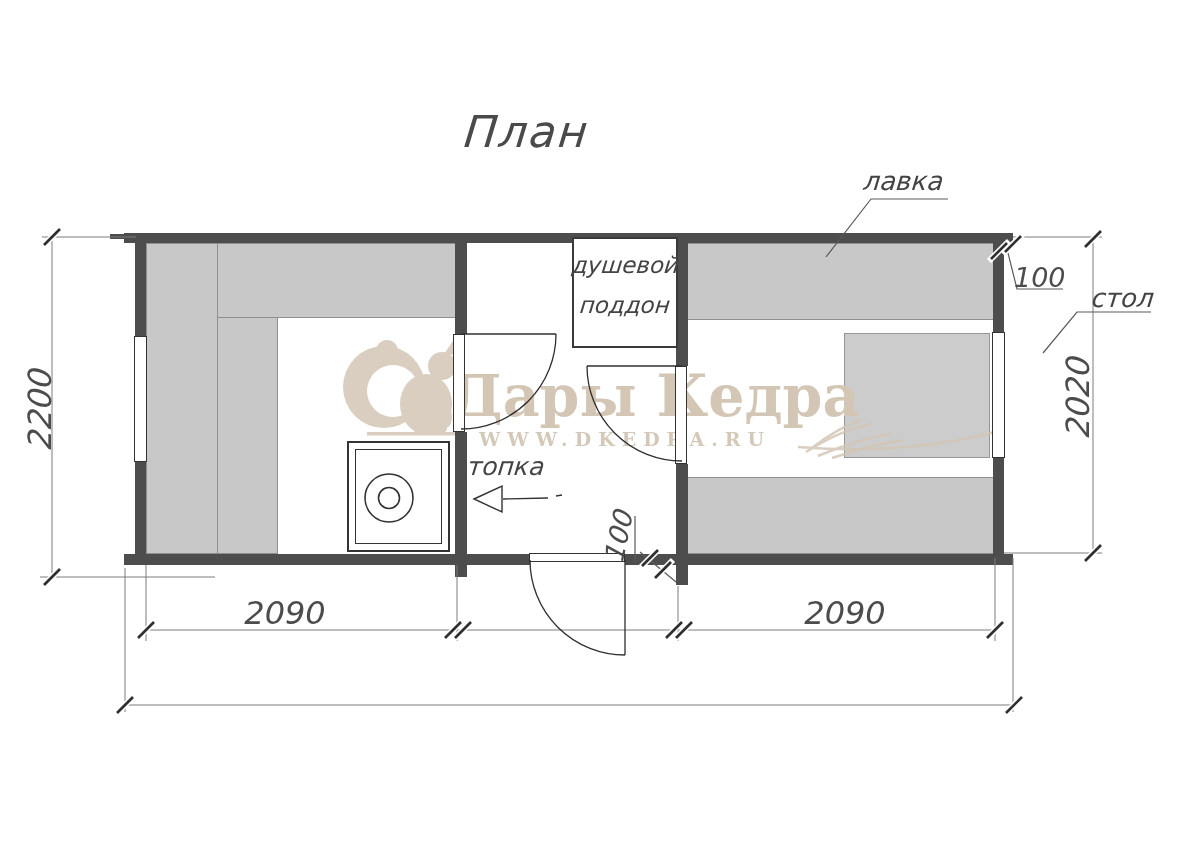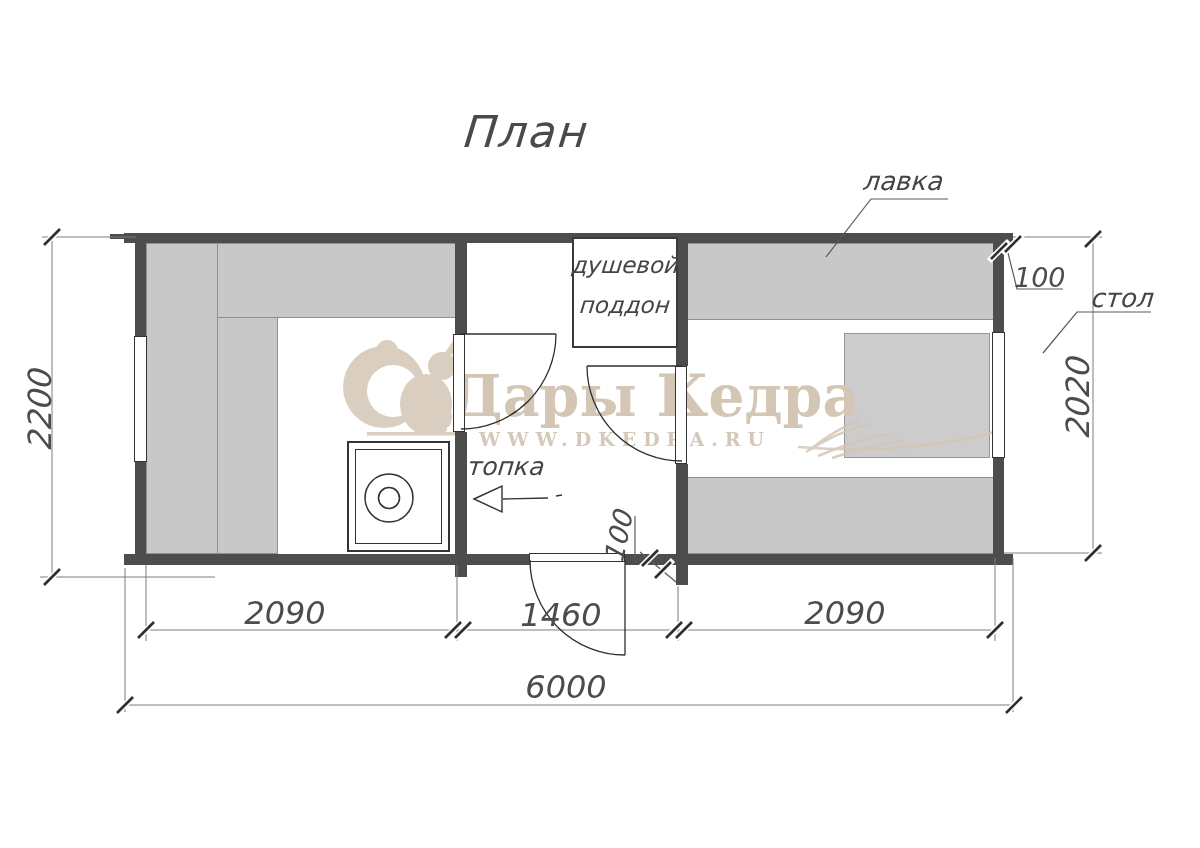--- a/index.html
+++ b/index.html
@@ -175,21 +175,19 @@
 
   <div class="title" style="left:447px;top:106px;width:160px;">План</div>
 
   <div class="cadtxt" style="left:864px;top:166px;font-size:26px;">лавка</div>
   <div class="cadtxt" style="left:1092px;top:283px;font-size:26px;">стол</div>
   <div class="cadtxt" style="left:572px;top:252px;width:106px;text-align:center;font-size:23px;">душевой</div>
   <div class="cadtxt" style="left:572px;top:292px;width:106px;text-align:center;font-size:23px;">поддон</div>
   <div class="cadtxt" style="left:468px;top:452px;font-size:25px;">топка</div>
 
   <div class="dimtxt" style="left:215px;top:594px;width:140px;">2090</div>
-  <div class="dimtxt" style="left:491px;top:596px;width:140px;">1460</div>
   <div class="dimtxt" style="left:775px;top:594px;width:140px;">2090</div>
-  <div class="dimtxt" style="left:496px;top:668px;width:140px;">6000</div>
   <div class="dimtxt rot90" style="left:-30px;top:389px;width:140px;">2200</div>
   <div class="dimtxt rot90" style="left:1008px;top:377px;width:140px;">2020</div>
   <div class="dimtxt" style="left:1014px;top:262px;width:50px;font-size:27px;">100</div>
   <div class="dimtxt" style="left:584px;top:519px;width:70px;font-size:27px;transform:rotate(-78deg) skewX(-6deg);">100</div>
 
 </div>
 
 </body></html>

